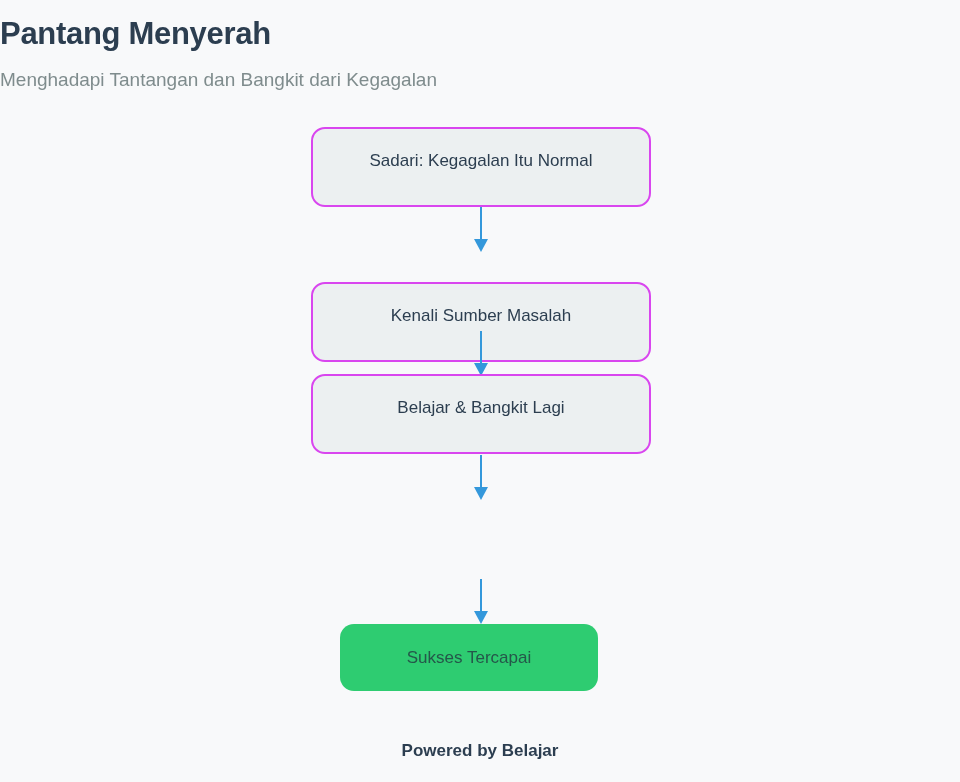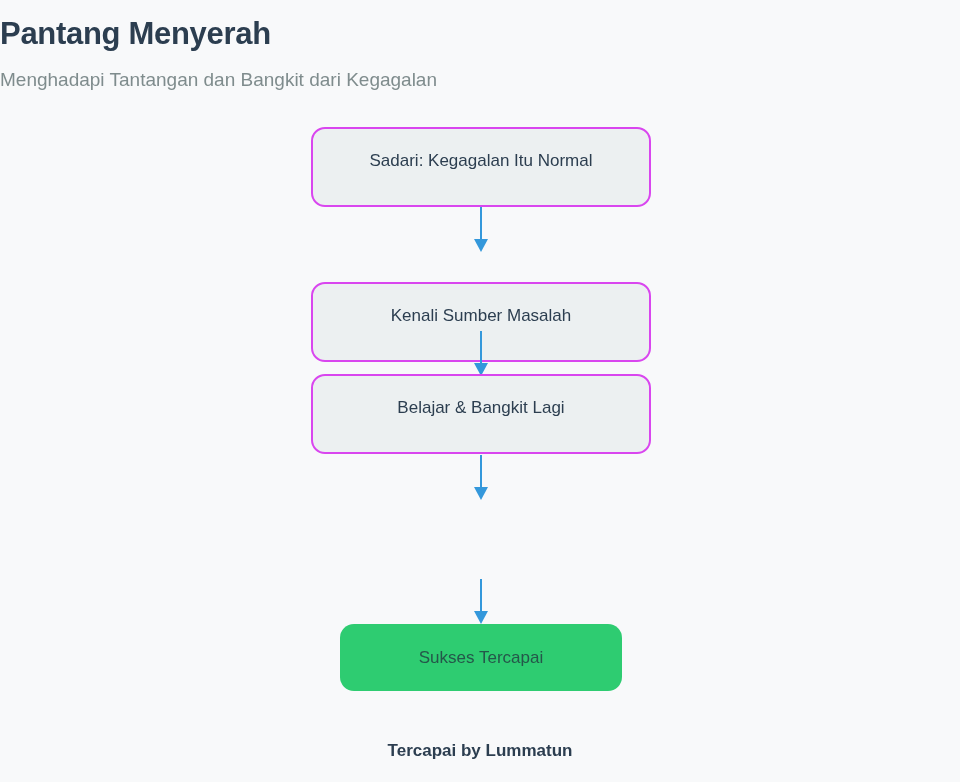--- a/index.html
+++ b/index.html
@@ -22,21 +22,21 @@
     .node {
       position: absolute; left: 311px; width: 336px; height: 76px;
       background: #ecf0f1; border: 2px solid #d946ef; border-radius: 14px;
       box-sizing: content-box;
     }
     .node .label {
       position: absolute; left: 0; right: 0; top: 22px;
       text-align: center; font-size: 17px; color: #2c3e50;
     }
     .node.success {
-      left: 340px; width: 282px; height: 67px;
+      left: 340px; width: 258px; height: 67px;
       background: #2ecc71; border: none; border-radius: 14px;
     }
     .node.success .label { top: 24px; color: #25574a; }
     .arrow-line {
       position: absolute; left: 480px; width: 2px; background: #3498db;
     }
     .arrow-head {
       position: absolute; left: 474px; width: 0; height: 0;
       border-left: 7px solid transparent; border-right: 7px solid transparent;
       border-top: 13px solid #3498db;
@@ -73,13 +73,13 @@
   <div class="arrow-head" style="top:487px;"></div>
 
   <div class="arrow-line" style="top:579px; height:33px;"></div>
   <div class="arrow-head" style="top:611px;"></div>
 
   <div class="node success" style="top:624px;">
     <div class="label">Sukses Tercapai</div>
   </div>
 </div>
 
-<div class="footer">Tercapai by Lummatun</div>
+<div class="footer">Powered by Belajar</div>
 
 </body></html>

